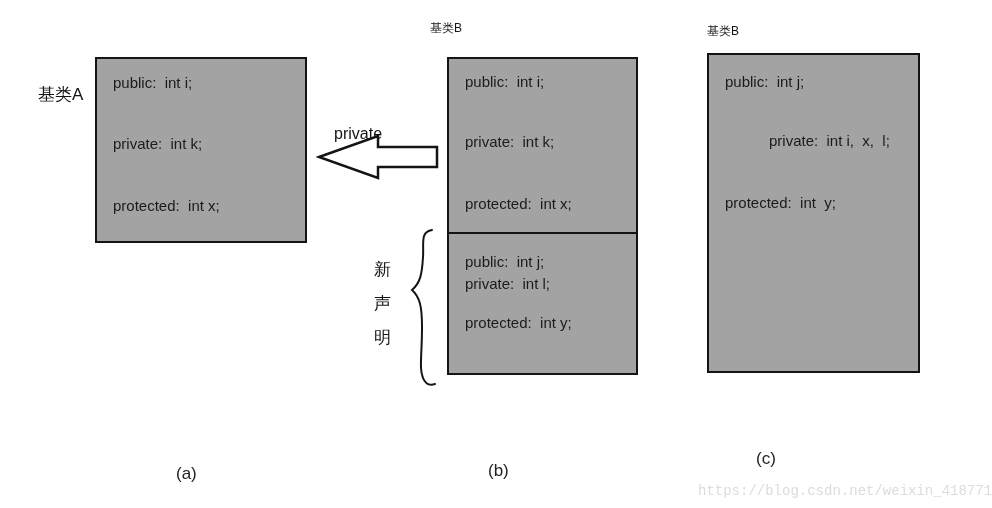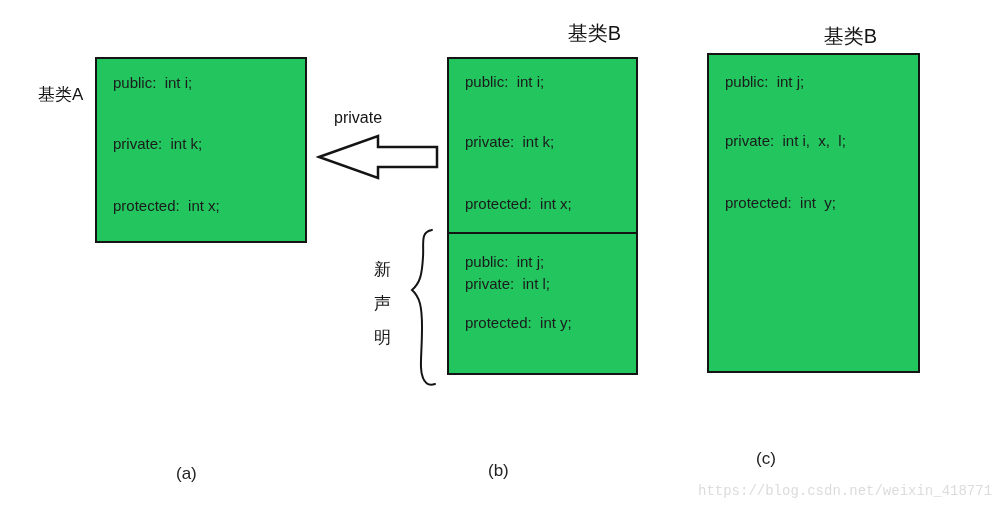--- a/index.html
+++ b/index.html
@@ -1,24 +1,24 @@
 <!DOCTYPE html>
 <html><head>
 <meta charset="utf-8">
 <style>
   html,body { margin:0; padding:0; background:#ffffff; }
   .canvas {
     position:relative; width:992px; height:508px; background:#ffffff;
     font-family:"Liberation Sans","DejaVu Sans",sans-serif; color:#1b1b1b;
     overflow:hidden;
   }
-  .box { position:absolute; border:2px solid #141414; background:#22c55e; box-sizing:border-box; }
+  .box { position:absolute; border:2px solid #141414; background:#a3a3a3; box-sizing:border-box; }
   .code-line { position:absolute; left:16px; font-size:15px; line-height:18px; white-space:pre; color:#1b1b1b; }
   .cn-label { position:absolute; font-size:17px; color:#141414; white-space:nowrap; }
-  .box-title { position:absolute; font-size:20px; color:#141414; text-align:right; white-space:nowrap; }
+  .box-title { position:absolute; font-size:12px; color:#141414; text-align:left; white-space:nowrap; }
   .caption { position:absolute; font-size:17px; color:#222222; }
   .divider { position:absolute; left:-1px; right:-1px; height:2px; background:#141414; }
   .arrow-label { position:absolute; font-size:16px; color:#141414; }
   .vchars { position:absolute; display:flex; flex-direction:column; gap:11px; font-size:17px; color:#141414; }
   .watermark-community { position:absolute; font-size:16px; color:#9c9c9c; z-index:3; white-space:nowrap; }
   .watermark-url { position:absolute; font-size:14px; color:#dcdcdc; z-index:2; white-space:nowrap;font-family:Liberation Mono, monospace; }
   svg { display:block; }
 </style>
 </head>
 <body>
@@ -26,21 +26,21 @@
 <div class="canvas">
 
   <div class="cn-label" style="left:38px; top:83px;">基类A</div>
 
   <div class="box" style="left:95px; top:57px; width:212px; height:186px;">
     <div class="code-line" style="top:15px;">public:  int i;</div>
     <div class="code-line" style="top:76px;">private:  int k;</div>
     <div class="code-line" style="top:138px;">protected:  int x;</div>
   </div>
 
-  <div class="arrow-label" style="left:334px; top:109px;">private</div>
+  <div class="arrow-label" style="left:334px; top:125px;">private</div>
 
   <div style="position:absolute; left:316px; top:131px;">
     <svg width="124" height="52" viewBox="0 0 124 52">
       <polygon points="3,26 62,5 62,16 121,16 121,36 62,36 62,47" fill="#ffffff" stroke="#141414" stroke-width="2.5" stroke-linejoin="miter"></polygon>
     </svg>
   </div>
 
   <div class="box-title" style="left:430px; top:20px; width:191px;">基类B</div>
 
   <div class="box" style="left:447px; top:57px; width:191px; height:318px;">
@@ -62,21 +62,21 @@
   <div style="position:absolute; left:408px; top:227px;">
     <svg width="30" height="162" viewBox="0 0 30 162">
       <path d="M 24 3 C 12 5, 16 16, 15 30 C 14 48, 12 56, 4 63 C 12 70, 14 80, 14 100 C 14 128, 11 142, 15 151 C 17 156, 21 159, 27 157" fill="none" stroke="#141414" stroke-width="2" stroke-linecap="round"></path>
     </svg>
   </div>
 
   <div class="box-title" style="left:707px; top:23px; width:170px;">基类B</div>
 
   <div class="box" style="left:707px; top:53px; width:213px; height:320px;">
     <div class="code-line" style="top:18px;">public:  int j;</div>
-    <div class="code-line" style="top:77px;">private:  int i,  x,  l;</div>
+    <div class="code-line" style="top:77px;margin-left:44px;">private:  int i,  x,  l;</div>
     <div class="code-line" style="top:139px;">protected:  int  y;</div>
   </div>
 
   <div class="caption" style="left:176px; top:464px;">(a)</div>
   <div class="caption" style="left:488px; top:461px;">(b)</div>
   <div class="caption" style="left:756px; top:449px;">(c)</div>
 
   <div class="watermark-url" style="left:698px; top:483px;">https://blog.csdn.net/weixin_41877162</div>
 
 </div>

